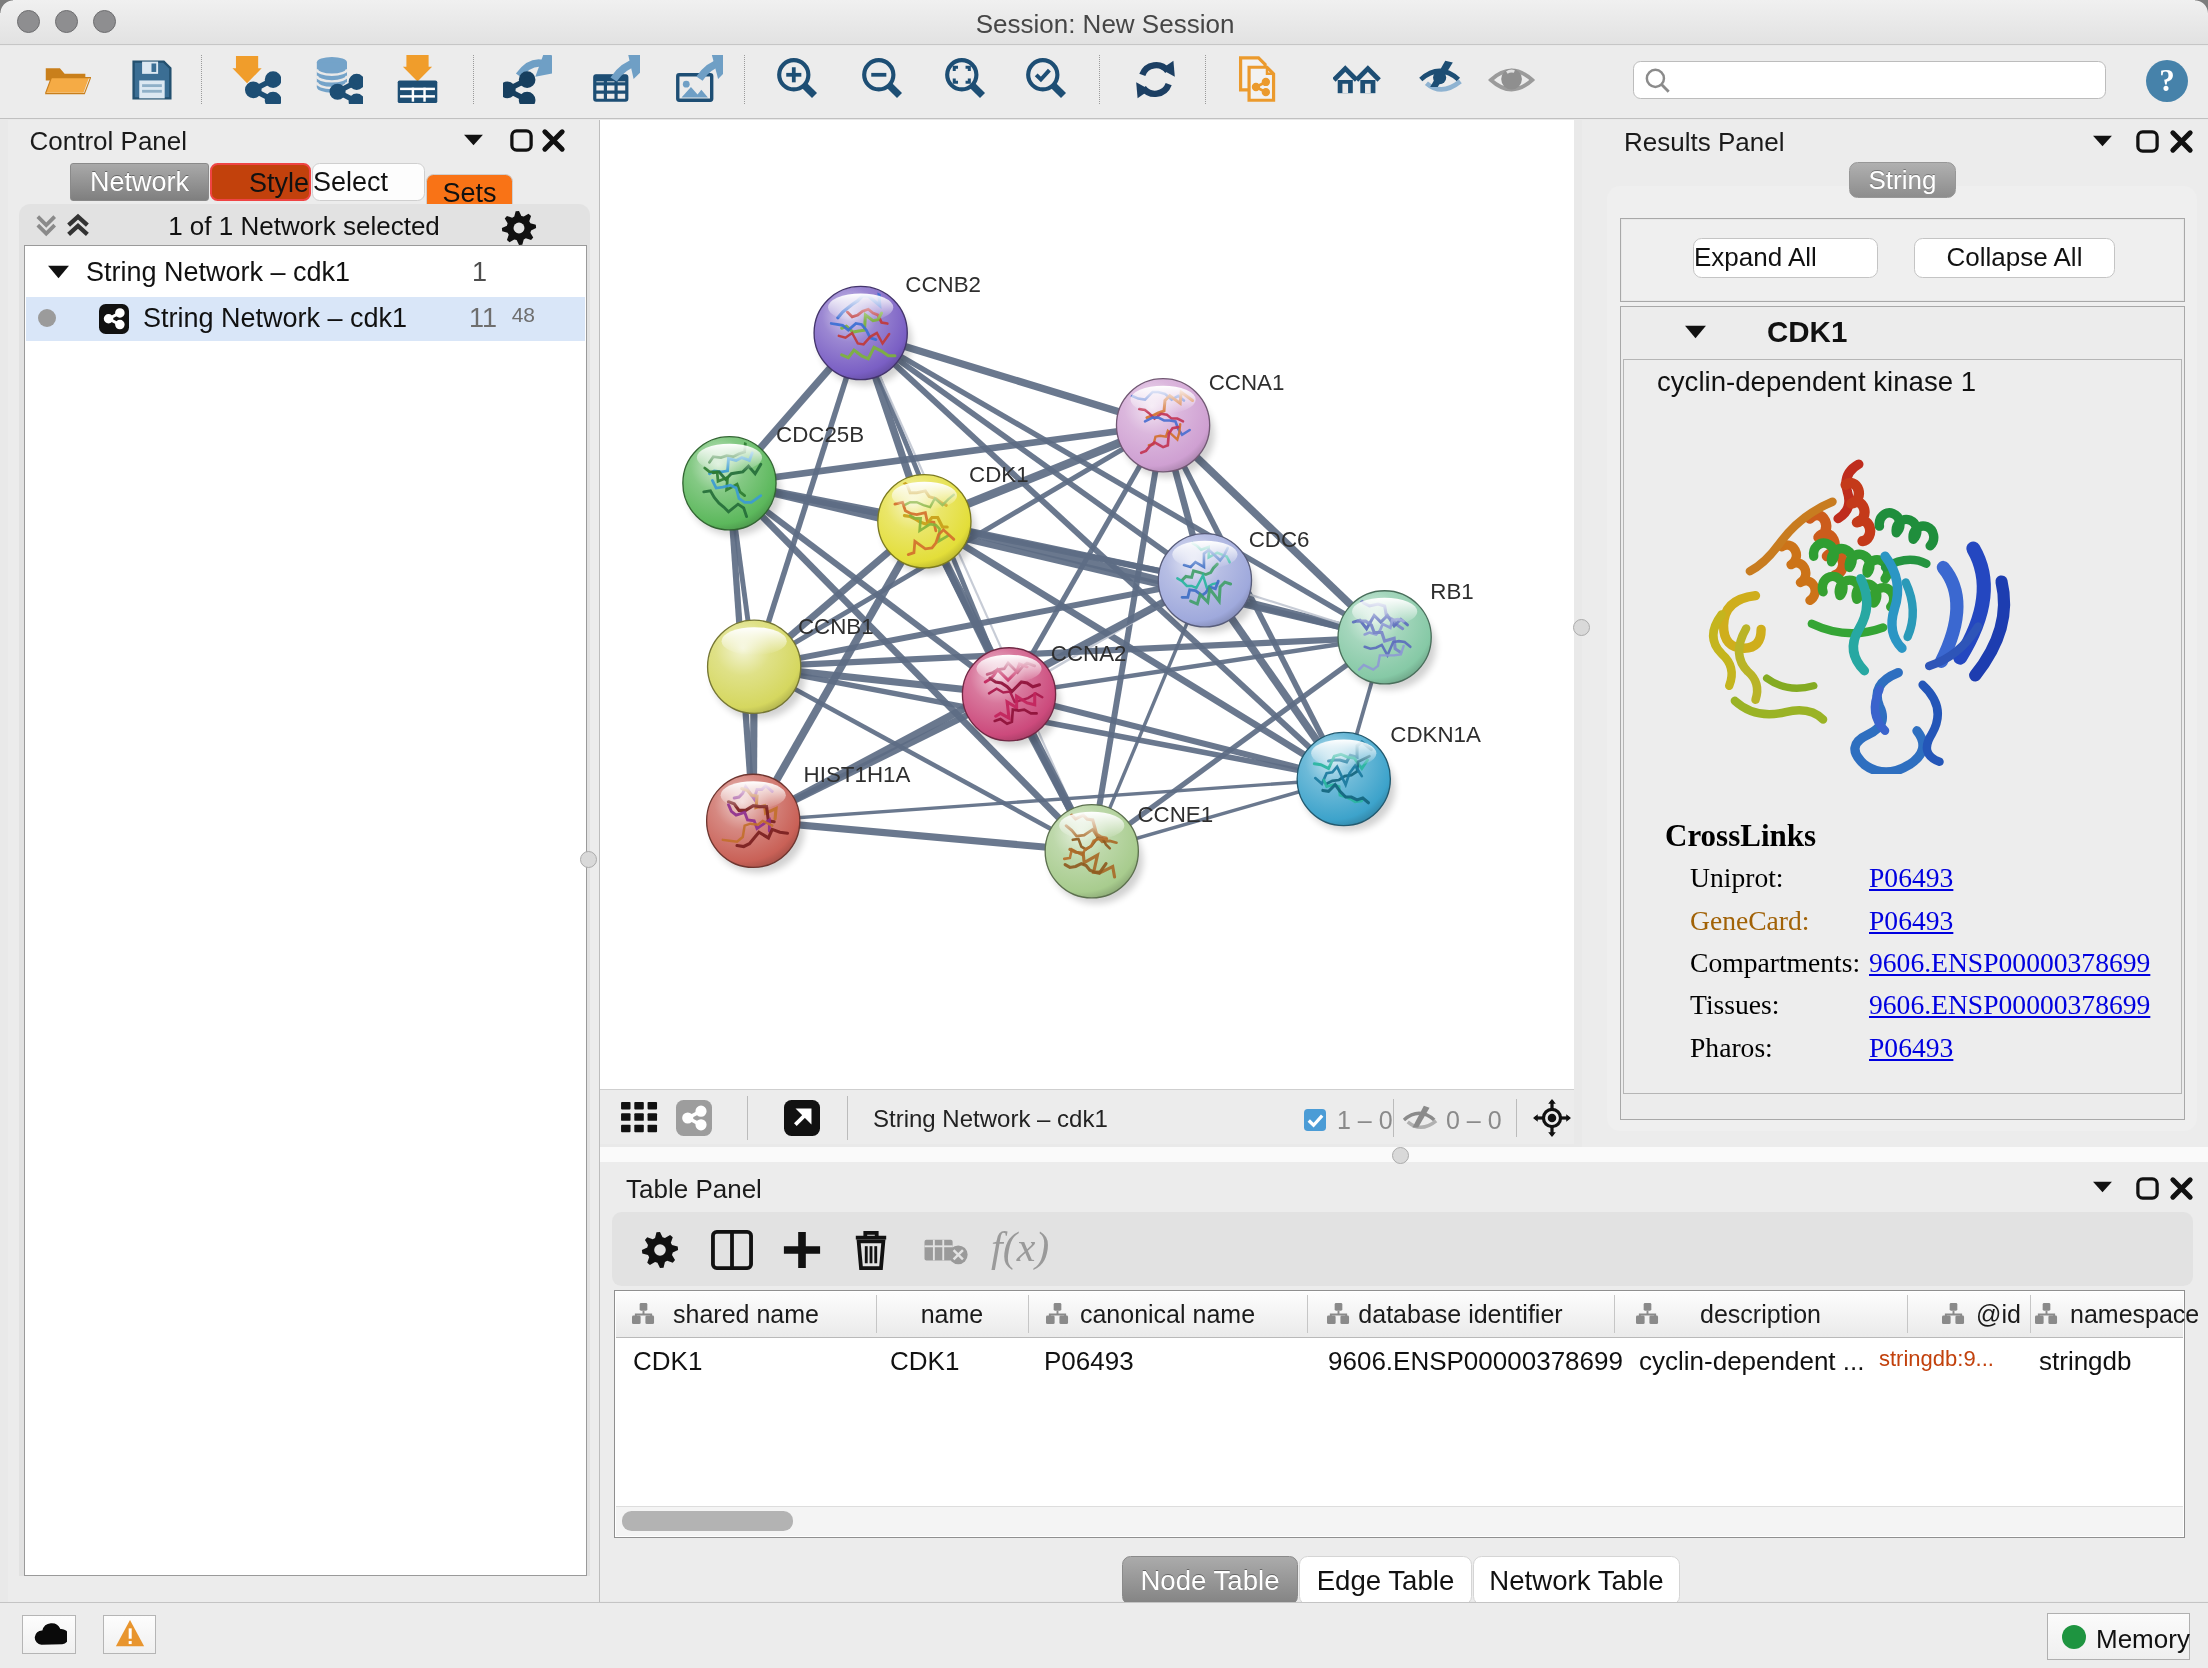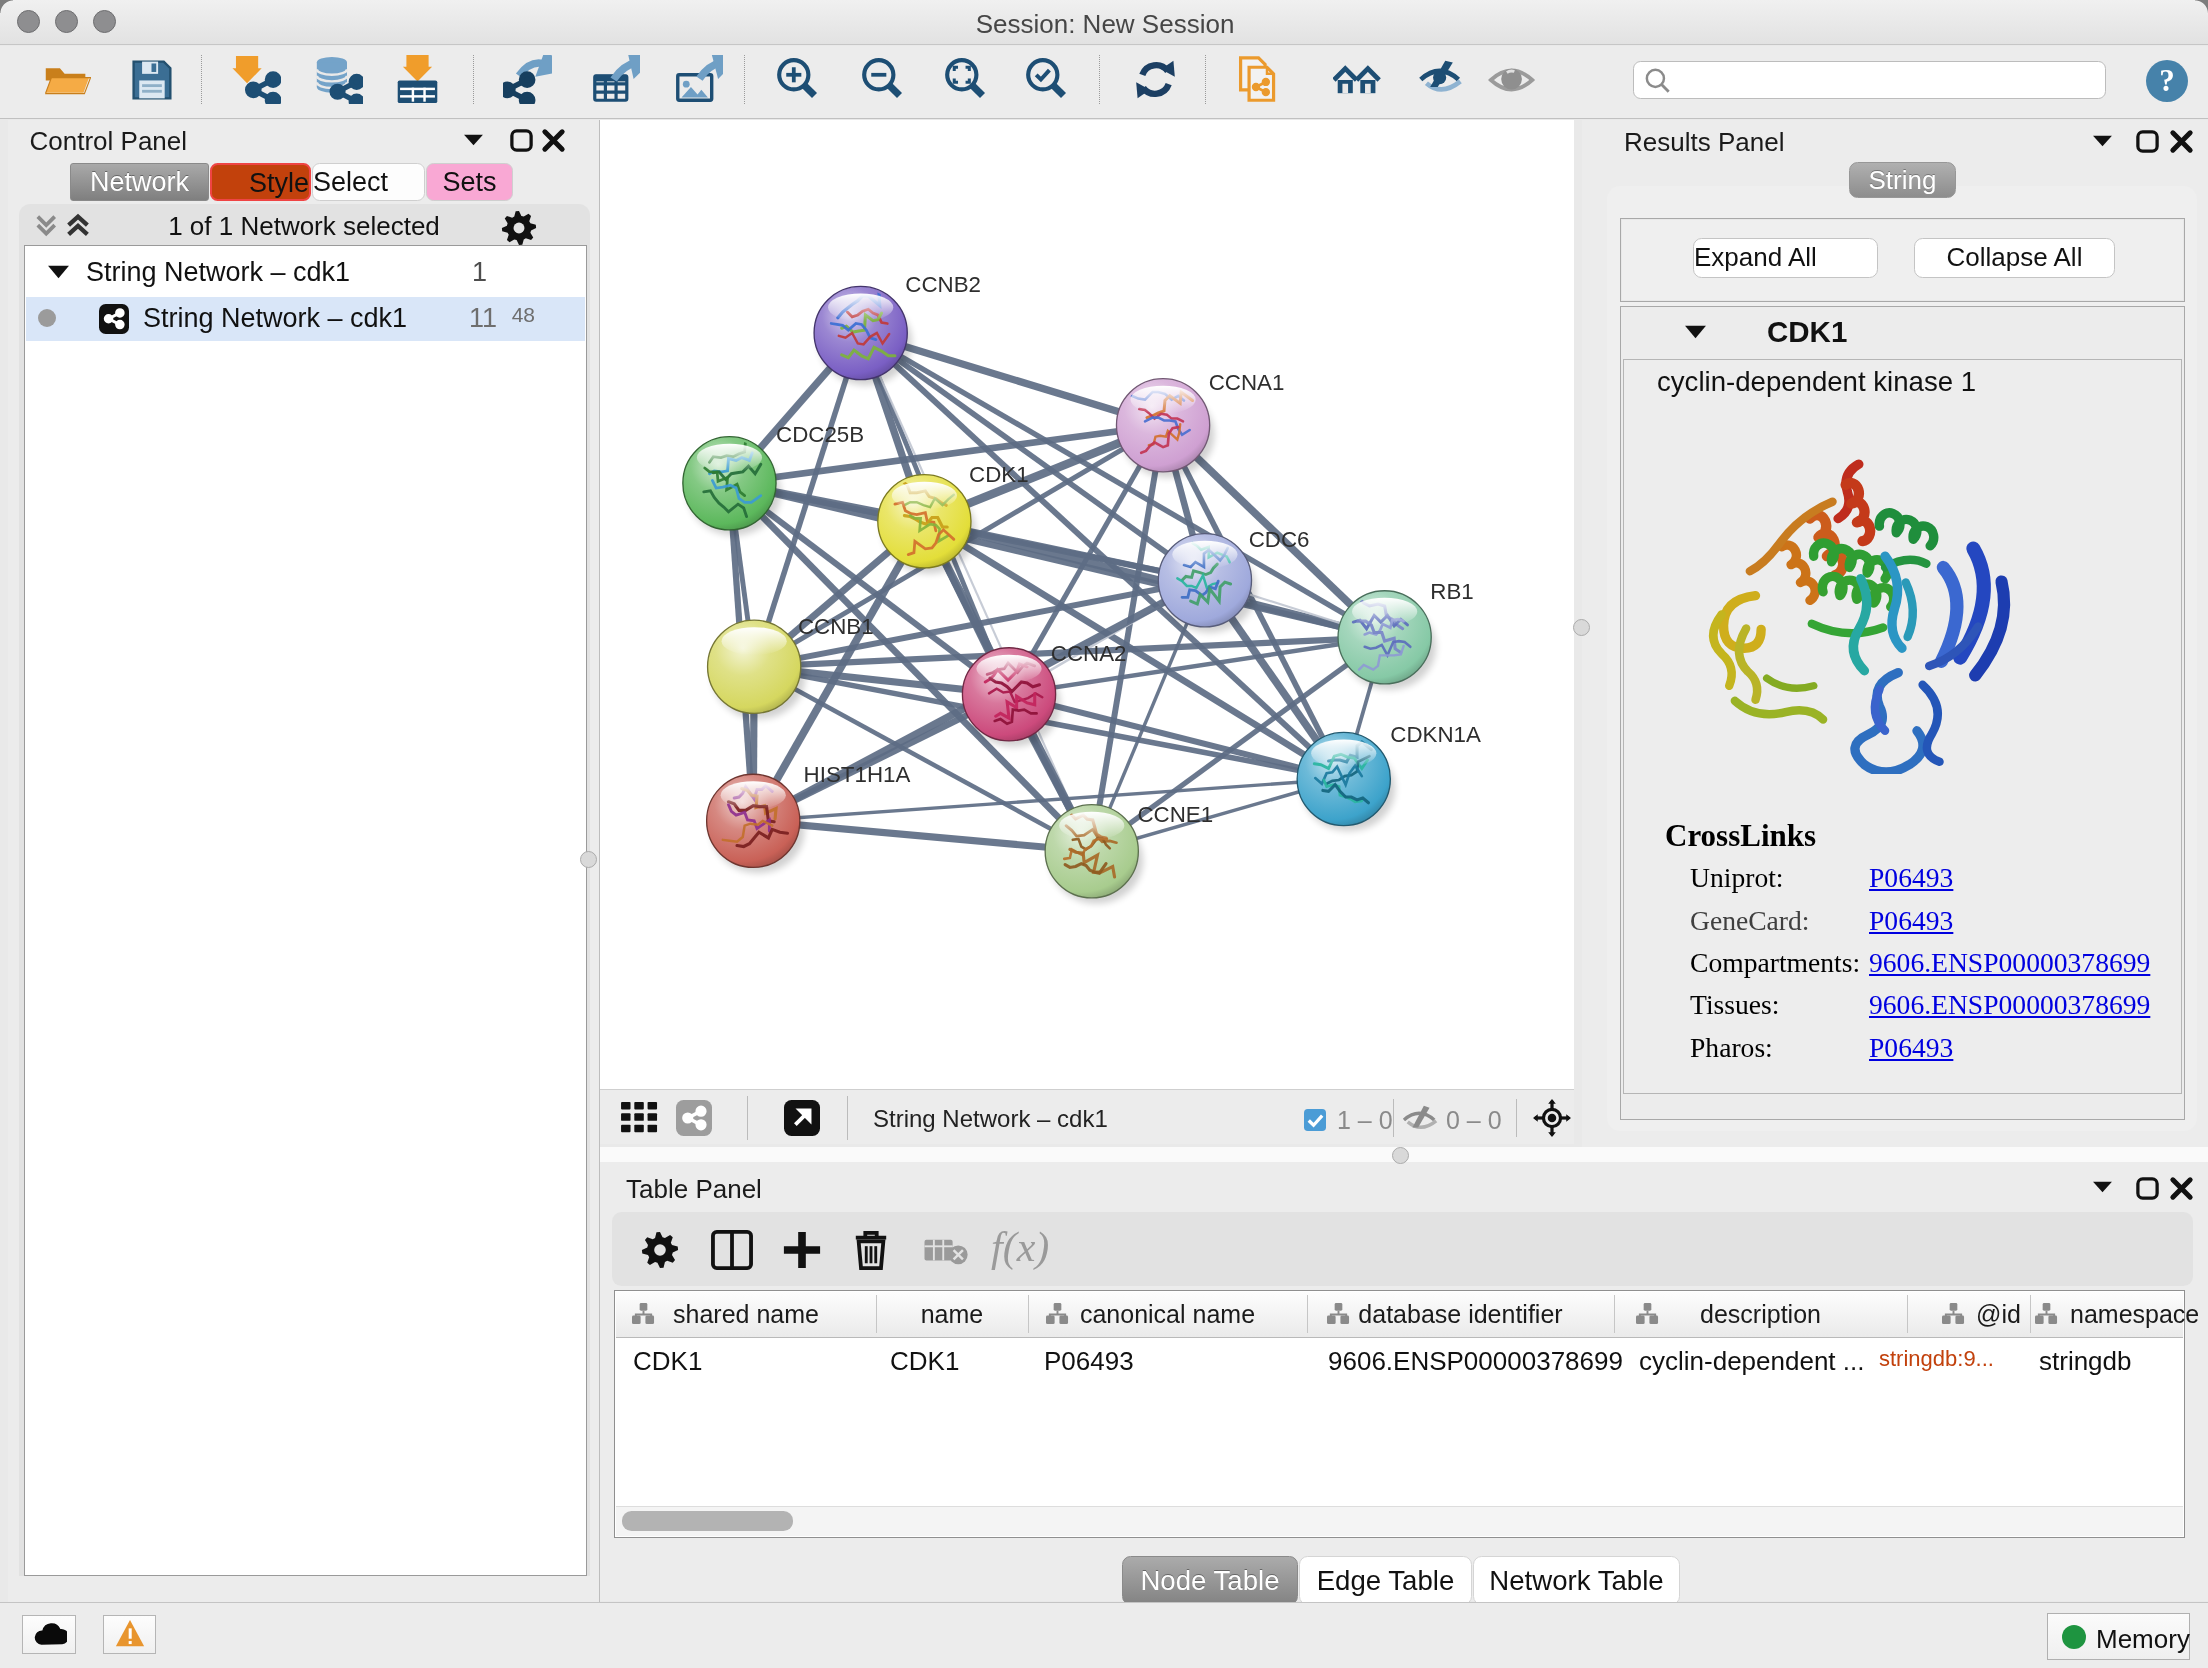--- a/index.html
+++ b/index.html
@@ -196,21 +196,21 @@
   </svg>
 <svg style="position:absolute;left:509px;top:128px;" width="25" height="25" viewBox="0 0 26 26">
     <rect x="3" y="3" width="20" height="20" rx="5" fill="none" stroke="#111" stroke-width="3.4"></rect>
   </svg>
 <svg style="position:absolute;left:541px;top:128px;" width="25" height="25" viewBox="0 0 26 26">
     <path d="M4,4 L22,22 M22,4 L4,22" stroke="#111" stroke-width="5.2" stroke-linecap="round"></path>
   </svg>
 <div class="abs" style="left:70px;top:163px;width:139px;height:38px;background:linear-gradient(#a9a9a9,#7f7f7f);color:#fff;text-shadow:0 -1px 0 #666;border:1px solid #8a8a8a;border-radius:3px;font-size:27px;text-align:center;line-height:36px">Network</div>
 <div class="abs" style="left:210px;top:163px;width:101px;height:38px;background:#c2410c;color:#111;border:2px solid #ef4444;border-radius:7.6px;font-size:27px;text-align:right;line-height:36px">Style</div>
 <div class="abs" style="left:312px;top:163px;width:113px;height:38px;background:#fdfdfd;color:#111;border:1px solid #cfcfcf;border-radius:7.6px;font-size:27px;text-align:left;line-height:36px">Select</div>
-<div class="abs" style="left:426px;top:163px;width:87px;height:38px;background:#f9a8d4;color:#111;border:1px solid #cfcfcf;border-radius:7.6px;font-size:27px;text-align:center;line-height:36px">Sets</div>
+<div class="abs" style="left:426px;top:174px;width:87px;height:38px;background:#f97316;color:#111;border:1px solid #cfcfcf;border-radius:7.6px;font-size:27px;text-align:center;line-height:36px">Sets</div>
 <div class="abs" style="left:19px;top:204px;width:571px;height:1372px;background:#e2e2e2;border-radius:11.4px 11.4px 0 0"></div>
 <svg style="position:absolute;left:32px;top:211px;" width="28.5" height="30" viewBox="0 0 30 32">
     <g fill="none" stroke="#8a8a8a" stroke-width="4">
       <path d="M6,6 l9,9 9,-9"></path>
       <path d="M6,15 l9,9 9,-9"></path>
     </g>
   </svg>
 <svg style="position:absolute;left:63px;top:211px;" width="30" height="30" viewBox="0 0 32 32">
     <g fill="none" stroke="#333" stroke-width="4.6">
       <path d="M6,15 l10,-9 10,9"></path>
@@ -634,21 +634,21 @@
       <path d="M362,155 q12,50 -28,100" stroke="#1d3db0" stroke-width="13"></path>
       <path d="M285,245 q32,-10 52,-42" stroke="#2e55b8" stroke-width="9"></path>
       <path d="M252,252 q-30,12 -20,36 q10,20 -12,30 q-26,12 -4,32 q22,16 48,0 q24,-16 8,-36" stroke="#2e6fc0" stroke-width="10"></path>
       <path d="M278,265 q26,24 10,52 q-14,22 8,30" stroke="#2456b8" stroke-width="9"></path>
       <path d="M232,270 q-12,26 6,44" stroke="#3a63cc" stroke-width="9"></path>
     </g>
   </svg>
 <div class="abs" style="left:1665px;top:818px;font-size:31px;font-weight:bold;font-family:'Liberation Serif',serif;color:#000">CrossLinks</div>
 <div class="abs" style="left:1690px;top:862px;font-size:27.6px;font-family:'Liberation Serif',serif;color:#000">Uniprot:</div>
 <div class="abs" style="left:1869px;top:862px;font-size:27.6px;font-family:'Liberation Serif',serif;white-space:nowrap;color:#0000e0;text-decoration:underline">P06493</div>
-<div class="abs" style="left:1690px;top:905px;font-size:27.6px;font-family:'Liberation Serif',serif;color:#404040">GeneCard:</div>
+<div class="abs" style="left:1690px;top:905px;font-size:27.6px;font-family:'Liberation Serif',serif;color:#a16207">GeneCard:</div>
 <div class="abs" style="left:1869px;top:905px;font-size:27.6px;font-family:'Liberation Serif',serif;white-space:nowrap;color:#0000e0;text-decoration:underline">P06493</div>
 <div class="abs" style="left:1690px;top:947px;font-size:27.6px;font-family:'Liberation Serif',serif;color:#000">Compartments:</div>
 <div class="abs" style="left:1869px;top:947px;font-size:27.6px;font-family:'Liberation Serif',serif;white-space:nowrap;color:#0000e0;text-decoration:underline">9606.ENSP00000378699</div>
 <div class="abs" style="left:1690px;top:989px;font-size:27.6px;font-family:'Liberation Serif',serif;color:#000">Tissues:</div>
 <div class="abs" style="left:1869px;top:989px;font-size:27.6px;font-family:'Liberation Serif',serif;white-space:nowrap;color:#0000e0;text-decoration:underline">9606.ENSP00000378699</div>
 <div class="abs" style="left:1690px;top:1032px;font-size:27.6px;font-family:'Liberation Serif',serif;color:#000">Pharos:</div>
 <div class="abs" style="left:1869px;top:1032px;font-size:27.6px;font-family:'Liberation Serif',serif;white-space:nowrap;color:#0000e0;text-decoration:underline">P06493</div>
 <div class="abs" style="left:600px;top:1147px;width:1608px;height:15px;background:#fafafa"></div>
 <div class="abs" style="left:600px;top:1162px;width:1608px;height:439px;background:#ececec"></div>
 <div class="abs panel-title" style="left:626px;top:1174px">Table Panel</div>

